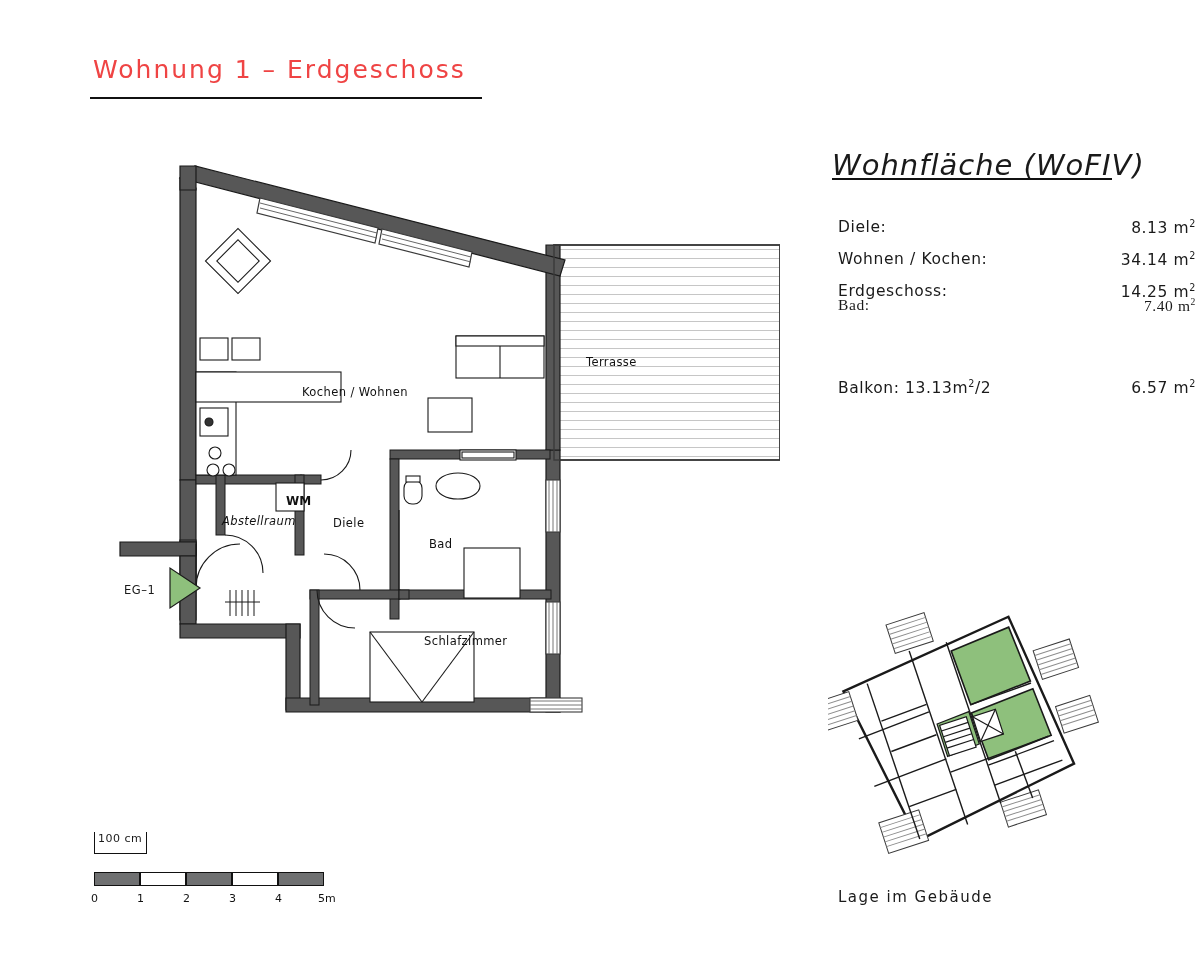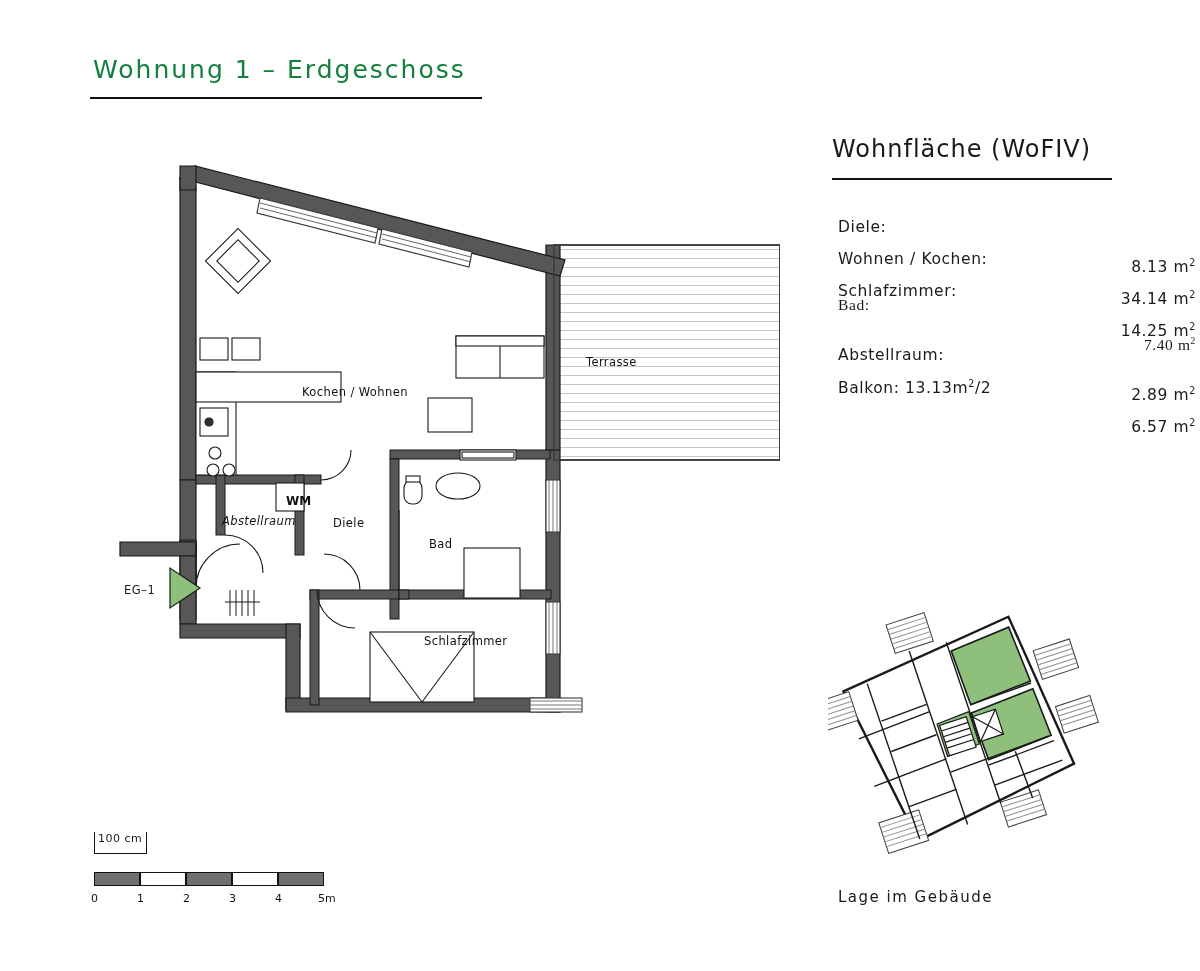--- a/index.html
+++ b/index.html
@@ -11,38 +11,38 @@
     position:relative;
     overflow:hidden;
   }
   .page{position:absolute;left:0;top:0;width:1200px;height:971px;}
 
   
   #plan-title{
     position:absolute;left:93px;top:55px;
     font-size:25px;letter-spacing:2px;
     font-family:"DejaVu Sans", sans-serif;
-    font-weight:400;color:#15803d;
+    font-weight:400;color:#ef4444;
     white-space:nowrap;
   }
   #plan-title-rule{
     position:absolute;left:90px;top:97px;width:392px;height:2px;background:#111;
   }
 
   
   #area-title{
-    position:absolute;left:832px;top:135px;
-    font-size:24px;letter-spacing:1px;white-space:nowrap;
+    position:absolute;left:832px;top:148px;
+    font-size:29px;letter-spacing:1px;white-space:nowrap;font-style:italic;
   }
   #area-title-rule{
     position:absolute;left:832px;top:178px;width:280px;height:2px;background:#111;
   }
   .area-row{position:absolute;left:838px;width:358px;height:26px;font-size:15.5px;letter-spacing:.6px;}
   .area-label{position:absolute;left:0;top:0;white-space:nowrap;}
-  .area-value{position:absolute;right:0;top:0;white-space:nowrap;text-align:right;margin-top:39px;}
+  .area-value{position:absolute;right:0;top:0;white-space:nowrap;text-align:right;}
   sup{font-size:.62em;vertical-align:super;}
 
   
   #scalebar{position:absolute;left:88px;top:832px;width:250px;height:90px;}
   .sb-tickline{position:absolute;background:#111;}
   .sb-seg{position:absolute;top:40px;width:46px;height:14px;border:1px solid #111;box-sizing:border-box;}
   .sb-dark{background:#6f7071;}
   .sb-light{background:#ffffff;}
   .sb-num{position:absolute;top:60px;font-size:11px;color:#111;}
   #sb-100cm{position:absolute;left:10px;top:0px;font-size:11px;letter-spacing:.5px;text-align:right;}
@@ -242,30 +242,26 @@
 
   <div class="area-row" style="top:218px;">
     <span class="area-label">Diele:</span>
     <span class="area-value"><span>8.13</span>&nbsp;<span>m</span><sup>2</sup></span>
   </div>
   <div class="area-row" style="top:250px;">
     <span class="area-label">Wohnen / Kochen:</span>
     <span class="area-value"><span>34.14</span>&nbsp;<span>m</span><sup>2</sup></span>
   </div>
   <div class="area-row" style="top:282px;">
-    <span class="area-label">Schlafzimmer:</span>
+    <span class="area-label">Erdgeschoss:</span>
     <span class="area-value"><span>14.25</span>&nbsp;<span>m</span><sup>2</sup></span>
   </div>
   <div class="area-row" style="top:296px;font-family:Liberation Serif, serif;">
     <span class="area-label">Bad:</span>
     <span class="area-value"><span>7.40</span>&nbsp;<span>m</span><sup>2</sup></span>
-  </div>
-  <div class="area-row" style="top:346px;">
-    <span class="area-label">Abstellraum:</span>
-    <span class="area-value"><span>2.89</span>&nbsp;<span>m</span><sup>2</sup></span>
   </div>
   <div class="area-row" style="top:378px;">
     <span class="area-label"><span>Balkon:  13.13m</span><sup>2</sup><span>/2</span></span>
     <span class="area-value"><span>6.57</span>&nbsp;<span>m</span><sup>2</sup></span>
   </div>
 
   <div id="scalebar">
     <div id="sb-100cm">100 cm</div>
     <div class="sb-tickline" style="left:6px;top:0px;width:1px;height:22px;"></div>
     <div class="sb-tickline" style="left:58px;top:0px;width:1px;height:22px;"></div>

